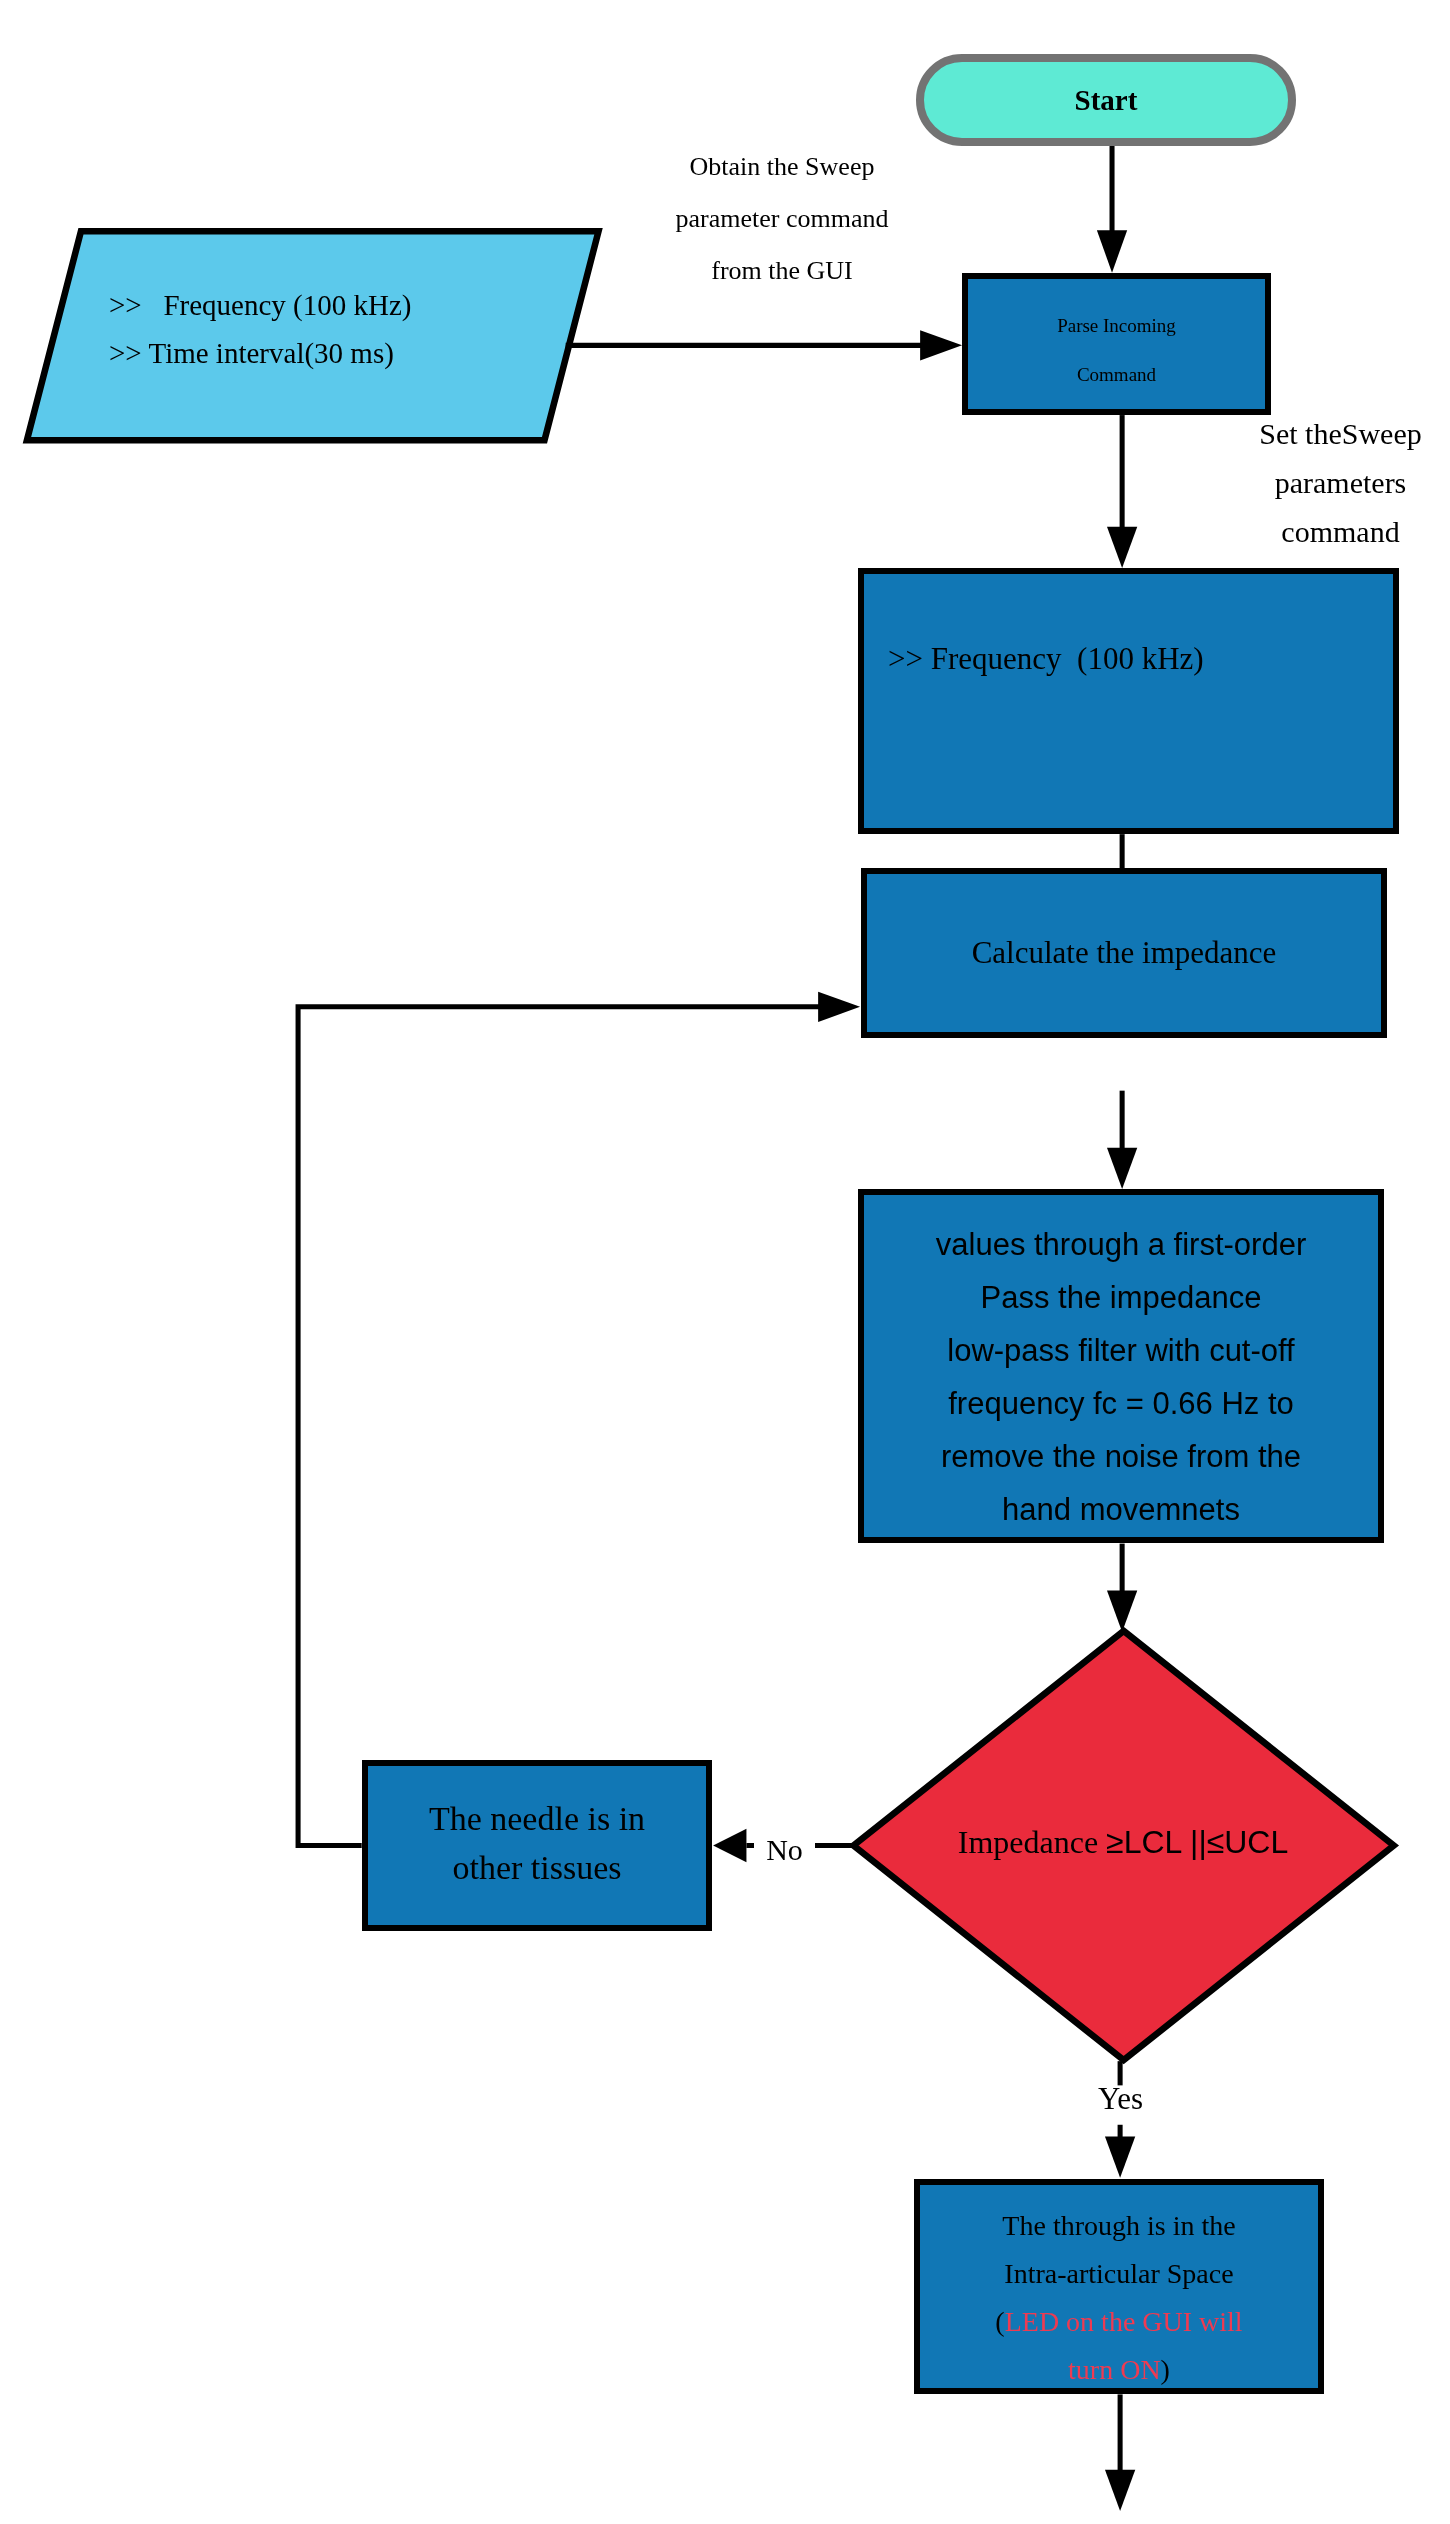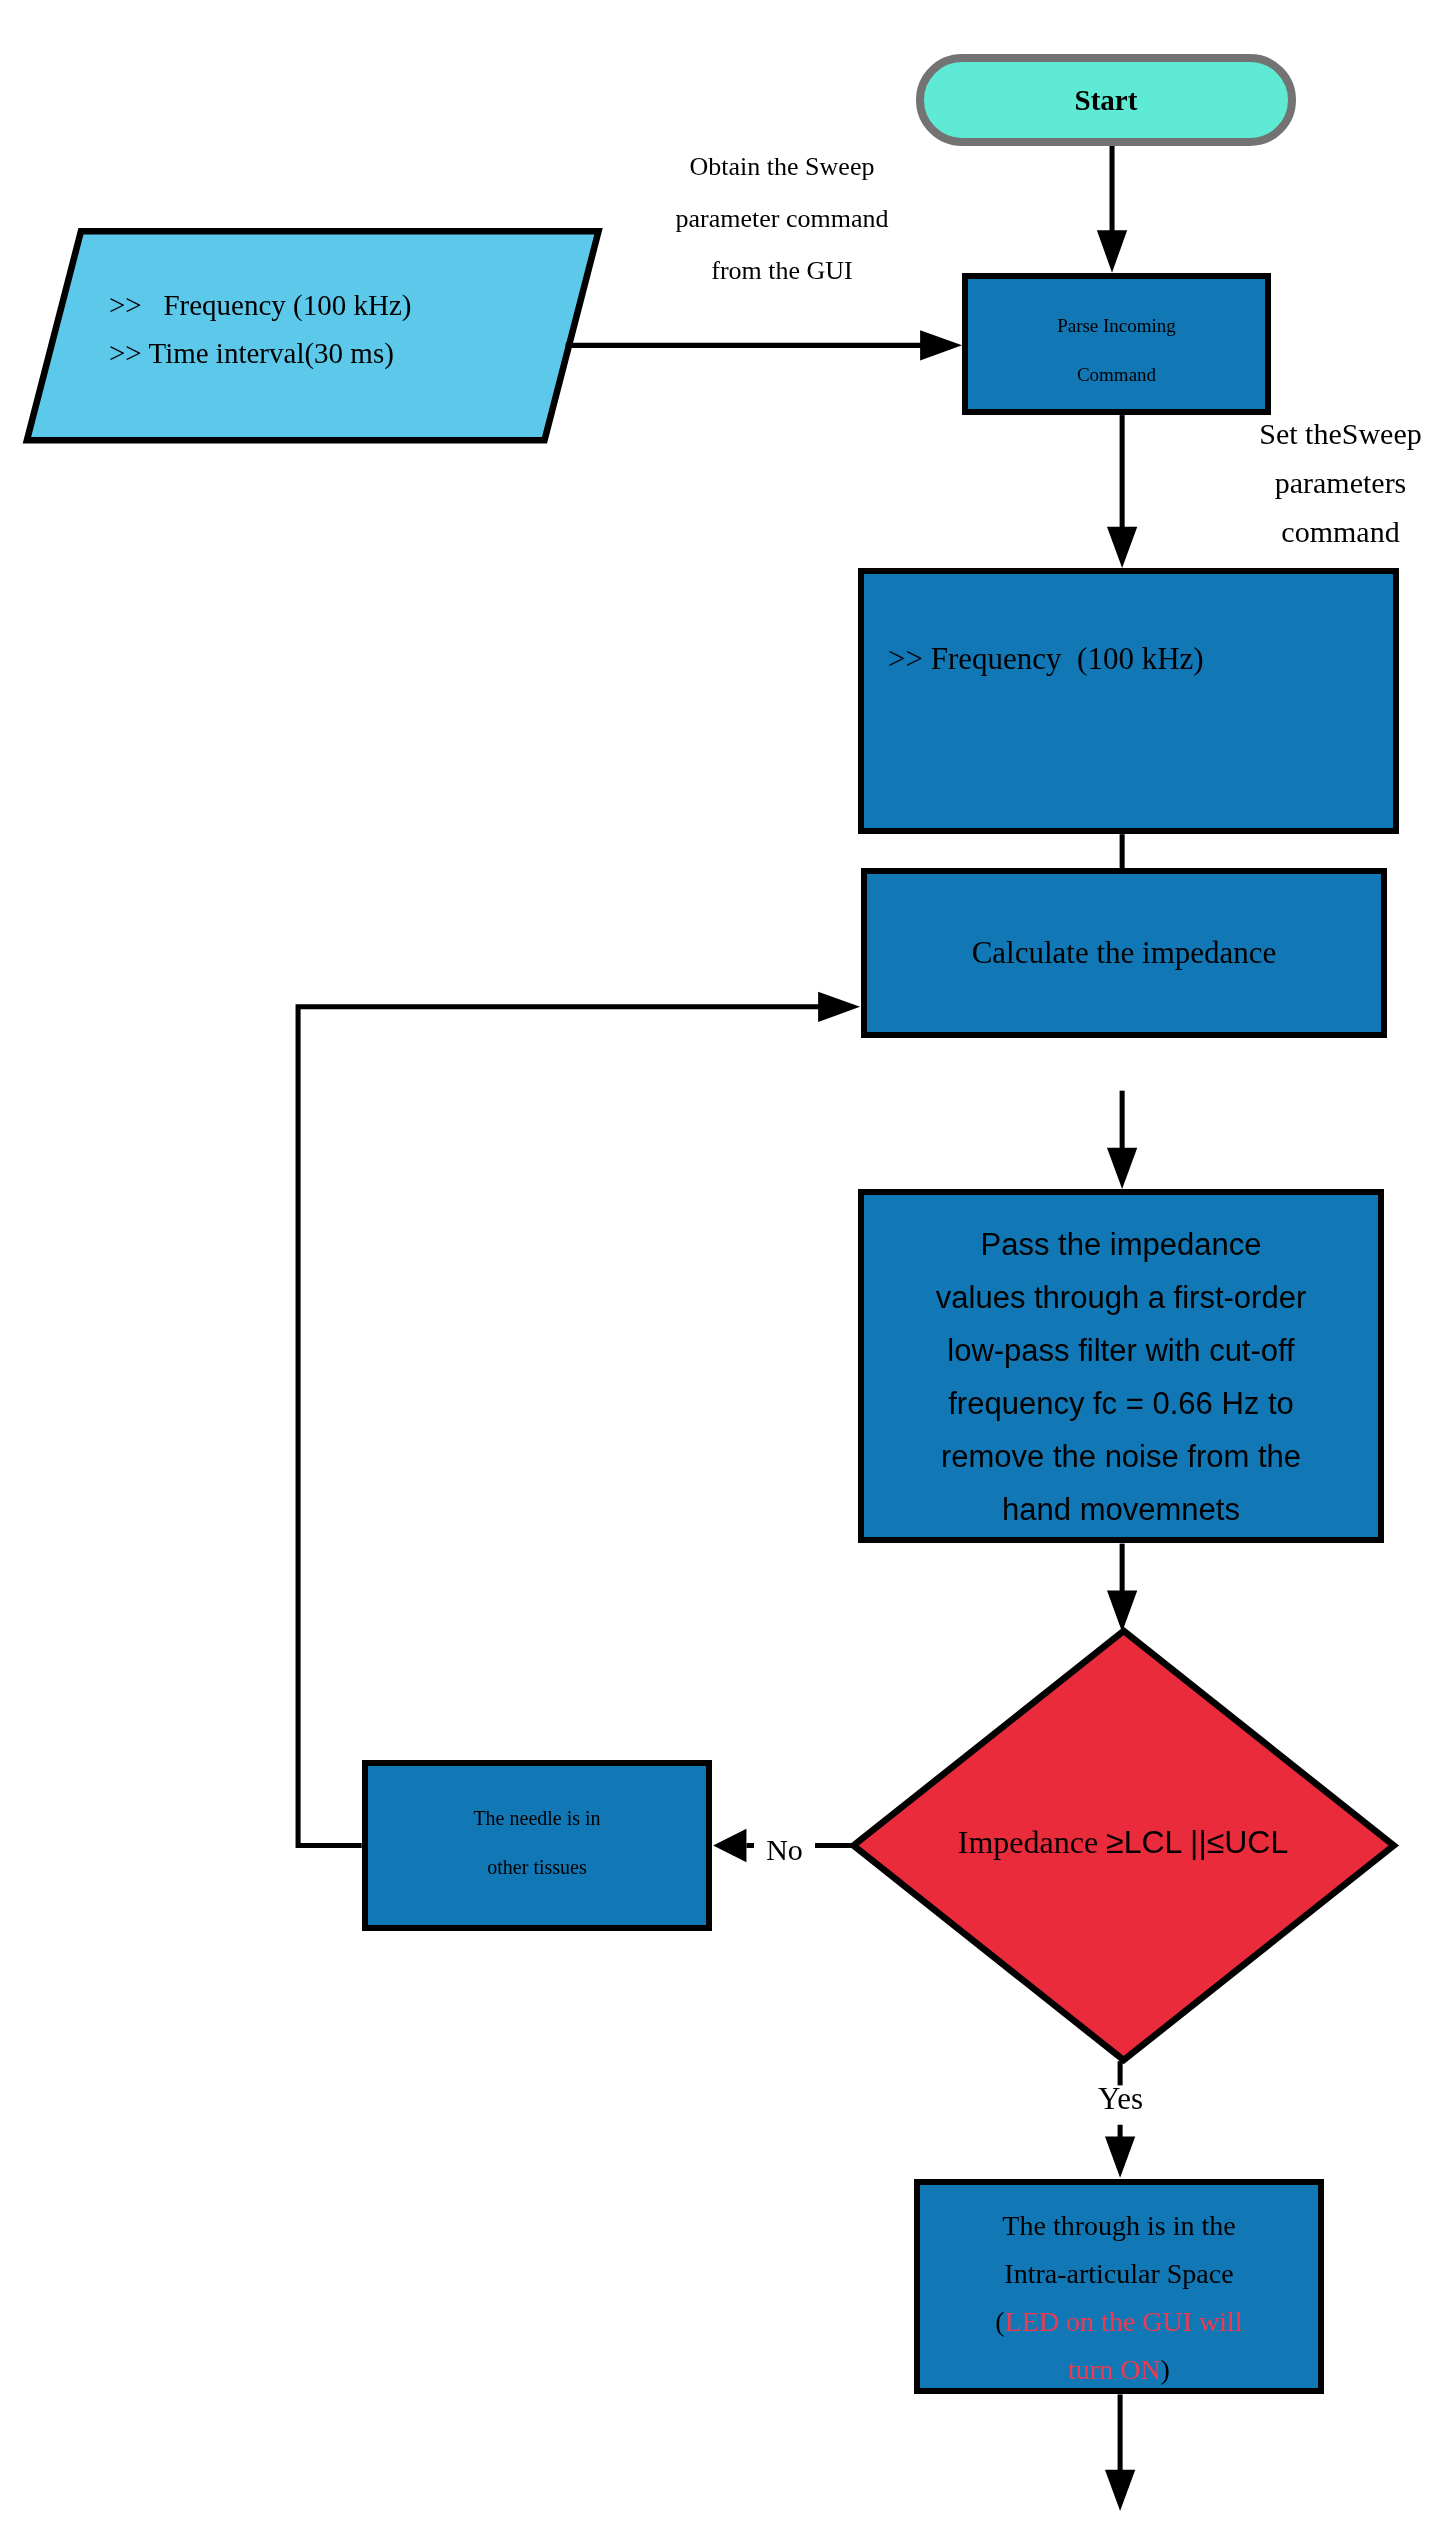--- a/index.html
+++ b/index.html
@@ -134,37 +134,37 @@
   <div class="node blue-box" style="left:858px; top:568px; width:541px; height:266px;"></div>
   <div class="label-block" style="left:865px; top:625px; width:528px; font-size:31px; line-height:67px;">
     <span class="line pre" style="padding-left:23px;">&gt;&gt; Frequency  (100 kHz)</span>
   </div>
 
   <div class="node blue-box" style="left:861px; top:868px; width:526px; height:170px; display:flex; align-items:center; justify-content:center; font-size:31px;">
     <span>Calculate the impedance</span>
   </div>
 
   <div class="node blue-box center sans" style="left:858px; top:1189px; width:526px; height:354px; font-size:31px; line-height:53px; padding-top:23px;">
+    <span class="line">values through a first-order</span>
     <span class="line">Pass the impedance</span>
-    <span class="line">values through a first-order</span>
     <span class="line">low-pass filter with cut-off</span>
     <span class="line">frequency fc = 0.66 Hz to</span>
     <span class="line">remove the noise from the</span>
     <span class="line">hand movemnets</span>
   </div>
 
   <div class="label-block center" style="left:858px; top:1824px; width:530px; font-size:32px;">
     <span class="serif">Impedance </span><span class="sans">≥LCL ||≤UCL</span>
   </div>
 
   <div class="label-block" style="left:754px; top:1823px; width:61px; height:44px; background:#ffffff; display:flex; align-items:flex-end; justify-content:center; font-size:30px;">
     <span>No</span>
   </div>
 
-  <div class="node blue-box center" style="left:362px; top:1760px; width:350px; height:171px; font-size:20px; line-height:49px; padding-top:28px;">
+  <div class="node blue-box center" style="left:362px; top:1760px; width:350px; height:171px; font-size:34px; line-height:49px; padding-top:28px;">
     <span class="line">The needle is in</span>
     <span class="line">other tissues</span>
   </div>
 
   <div class="label-block center" style="left:1075px; top:2081px; width:91px; font-size:31px;">
     <span>Yes</span>
   </div>
 
   <div class="node blue-box center" style="left:914px; top:2179px; width:410px; height:215px; font-size:28px; line-height:48px; padding-top:17px;">
     <span class="line">The through is in the</span>

